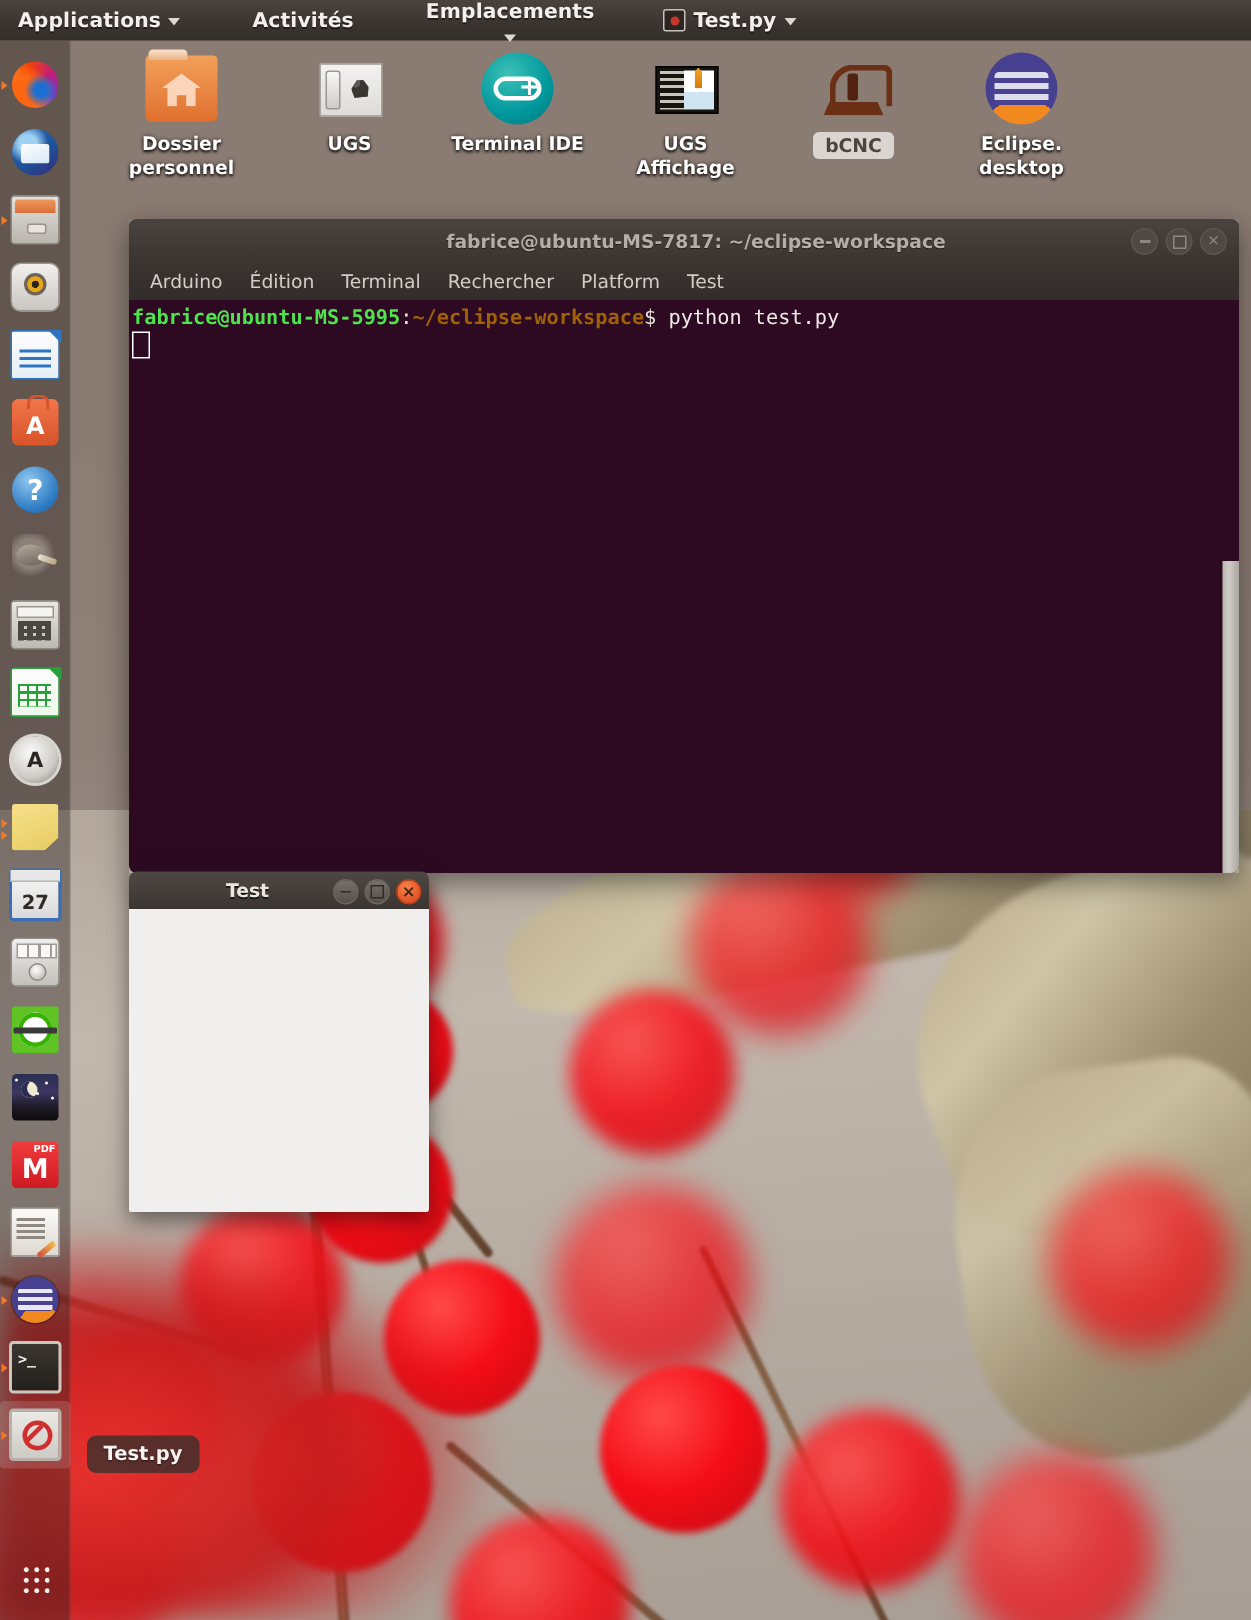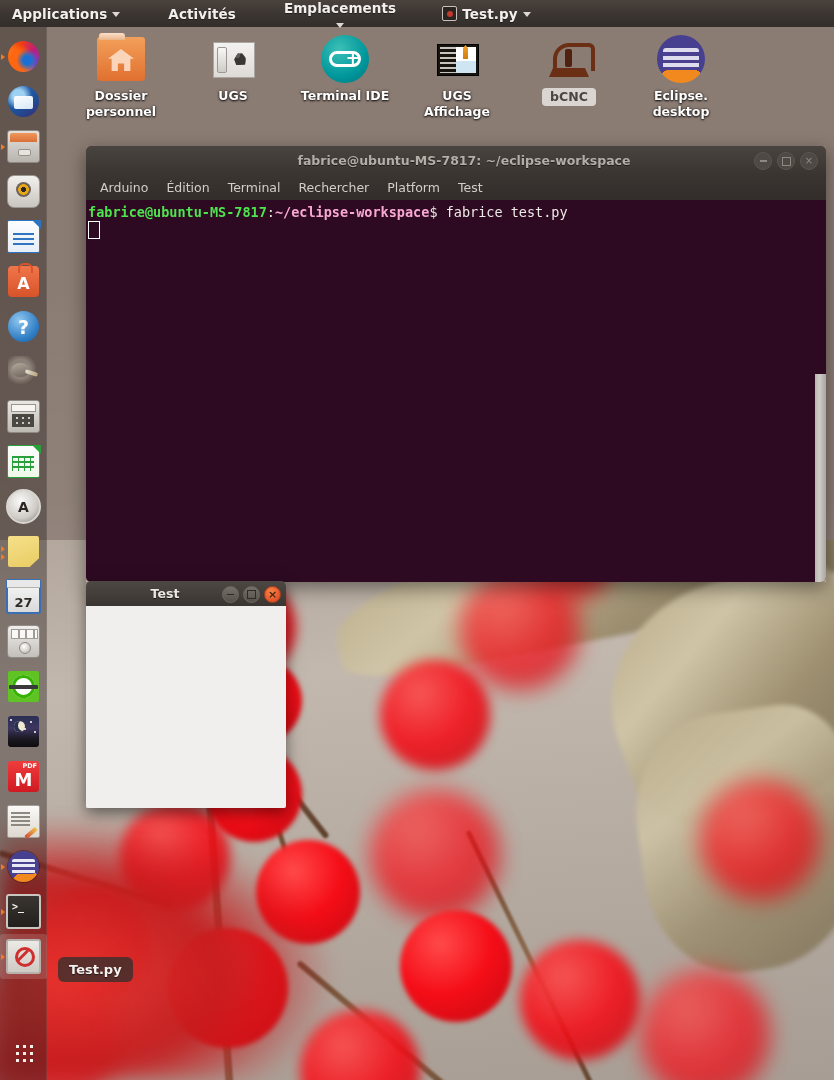--- a/index.html
+++ b/index.html
@@ -231,21 +231,21 @@
   .wbtn.max span{width:7px;height:7px;border:1.6px solid #8e8881;}
   #term-menubar{height:26px;background:linear-gradient(180deg,#3a3531,#322d2a);
     display:flex;align-items:center;padding-left:6px;gap:2px;}
   .tm{font-size:12.5px;color:#d3cdc7;padding:3px 8px;border-radius:3px;cursor:pointer;}
   #term-body{position:relative;height:382px;background:#2d0a22;overflow:hidden;
     border-radius:0 0 5px 5px;}
   #term-text{padding:3px 2px 0 2px;font-family:"DejaVu Sans Mono","Liberation Mono",monospace;
     font-size:13.5px;line-height:18px;white-space:pre;}
   .t-user{color:#4ee44e;font-weight:bold;}
   .t-colon{color:#e8e4df;}
-  .t-path{color:#f9a8d4;font-weight:bold;}
+  .t-path{color:#a16207;font-weight:bold;}
   .t-dollar{color:#e8e4df;}
   .t-cmd{color:#eeeae5;}
   #term-cursor{width:10px;height:16px;border:1.6px solid #ffffff;background:transparent;margin-left:2px;}
   #term-scrollbar{position:absolute;right:0;top:174px;width:11px;height:208px;
     background:linear-gradient(90deg,#b9b5b0,#cfcbc6 40%,#a9a5a0);cursor:pointer;}
 
   
   #test-window{position:absolute;left:86px;top:581px;width:200px;height:227px;z-index:30;
     box-shadow:0 5px 14px rgba(0,0,0,.5);}
   #test-titlebar{height:25px;background:linear-gradient(180deg,#4d4843 0%,#3a3531 100%);
@@ -485,21 +485,21 @@
   <div id="term-menubar">
     <span class="tm">Arduino</span>
     <span class="tm">Édition</span>
     <span class="tm">Terminal</span>
     <span class="tm">Rechercher</span>
     <span class="tm">Platform</span>
     <span class="tm">Test</span>
   </div>
 
   <div id="term-body">
-    <div id="term-text"><span class="t-user">fabrice@ubuntu-MS-7817</span><span class="t-colon">:</span><span class="t-path">~/eclipse-workspace</span><span class="t-dollar">$</span><span class="t-cmd"> fabrice test.py</span></div>
+    <div id="term-text"><span class="t-user">fabrice@ubuntu-MS-5995</span><span class="t-colon">:</span><span class="t-path">~/eclipse-workspace</span><span class="t-dollar">$</span><span class="t-cmd"> python test.py</span></div>
     <div id="term-cursor"></div>
     <div id="term-scrollbar"></div>
   </div>
 </div>
 
 <div id="test-window">
   <div id="test-titlebar">
     <span id="test-title">Test</span>
     <span class="wctl2">
       <span class="wbtn2 min">

